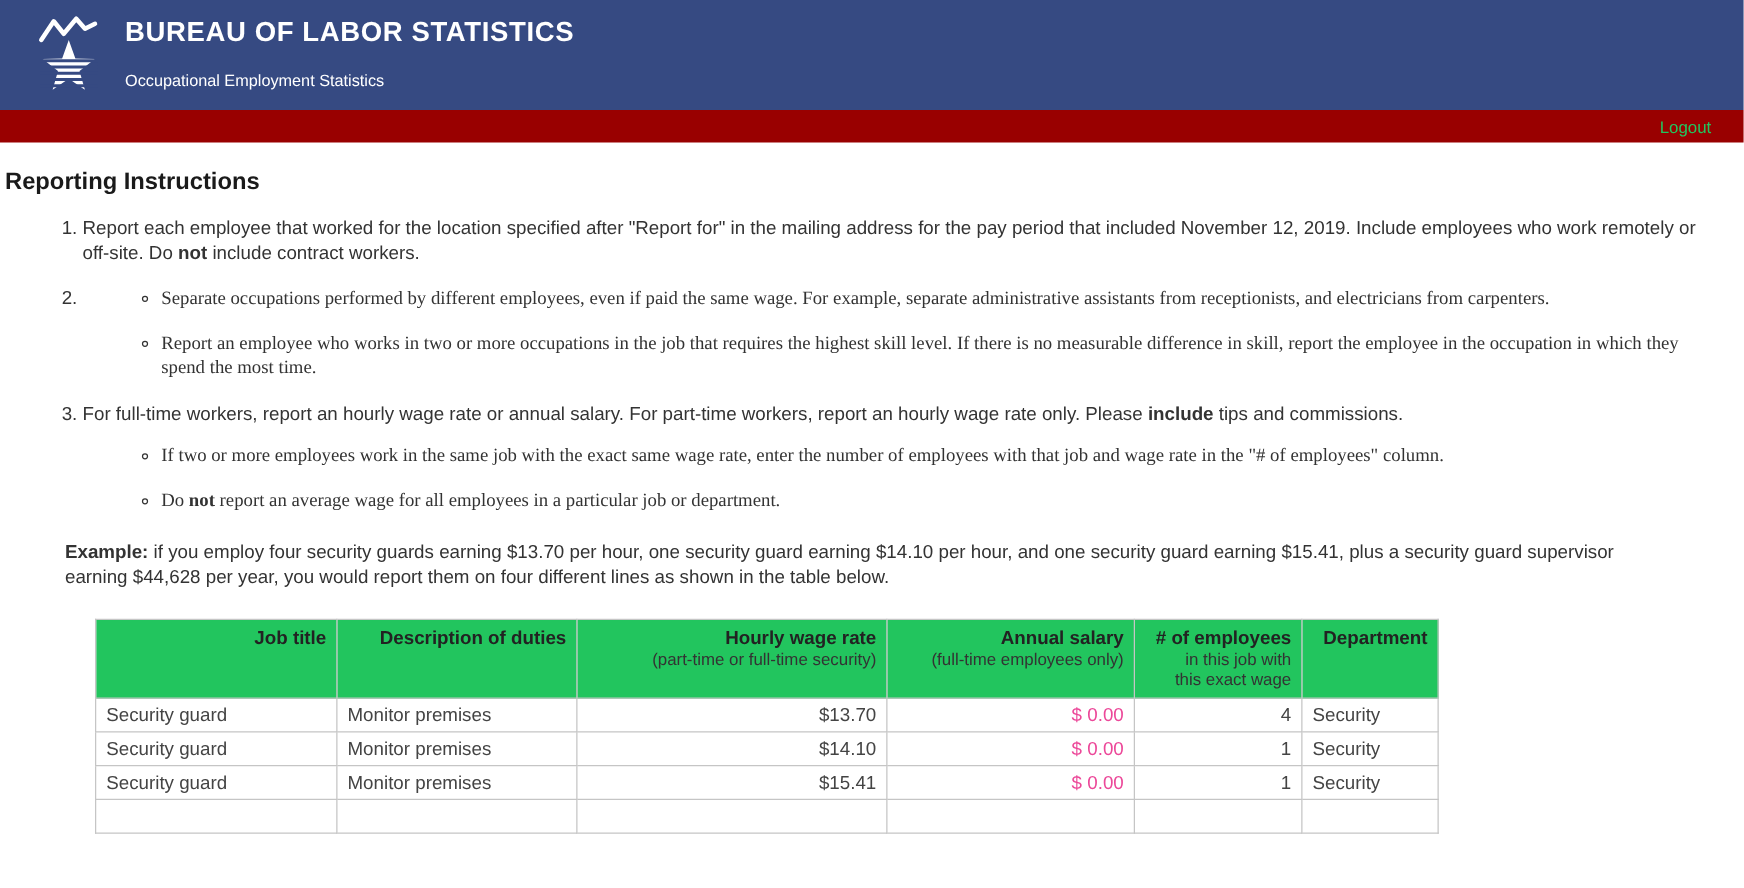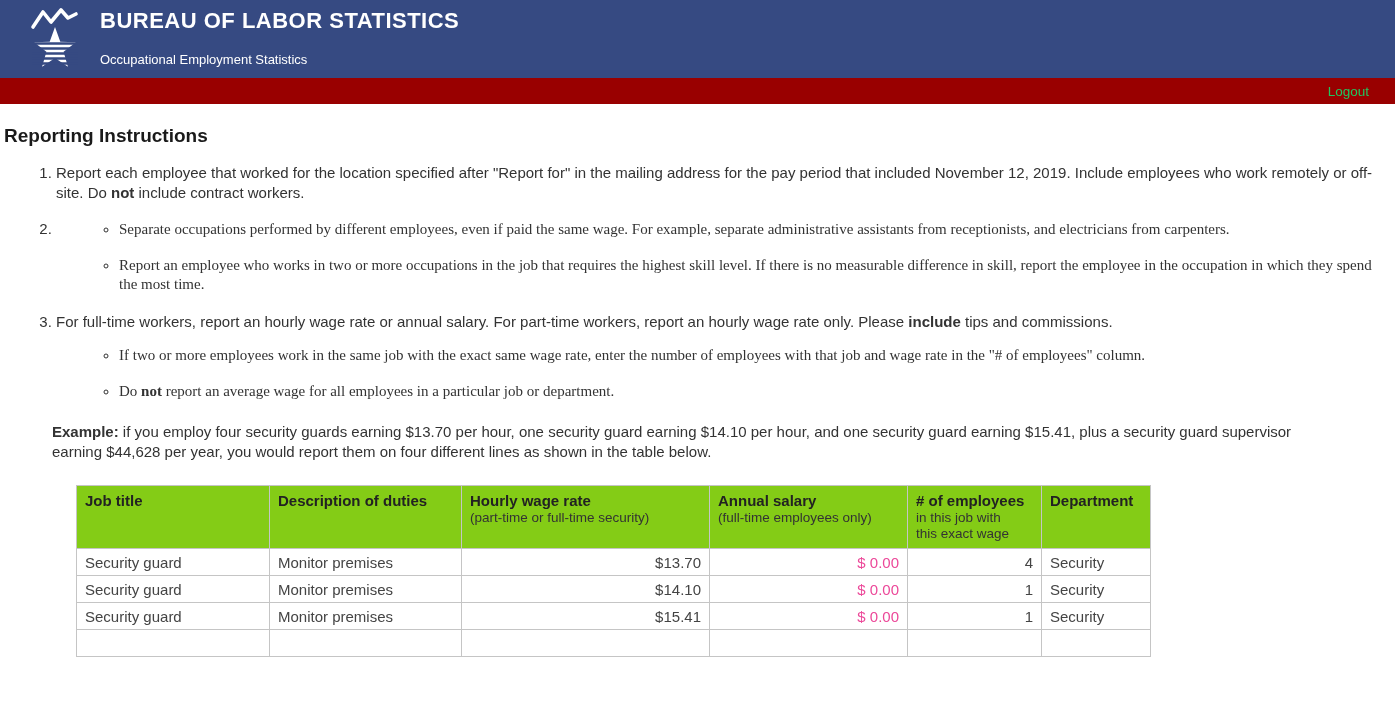--- a/index.html
+++ b/index.html
@@ -5,21 +5,21 @@
   * { box-sizing: border-box; margin: 0; padding: 0; }
   html, body {
     width: 1395px; height: 710px;
     overflow: hidden;
     background: #fff;
     font-family: "Liberation Sans", sans-serif;
     color: #333;
   }
   
   .banner {
-    height: 78px;
+    height: 88px;
     background: #364a82;
     display: flex;
     align-items: center;
     padding-left: 26px;
   }
   .logo { width: 58px; height: 64px; margin-right: 16px; flex: 0 0 auto; }
   .banner-titles { color: #fff; }
   .banner-title {
     font-size: 22px;
     font-weight: bold;
@@ -44,21 +44,21 @@
   }
   
   .content { padding: 21px 16px 0 4px; }
   h1.page-title {
     font-size: 19px;
     font-weight: bold;
     color: #1a1a1a;
     margin-bottom: 16px;
   }
   ol.instructions {
-    margin: 0;
+    margin: 10px;
     padding-left: 52px;
     font-size: 15px;
     line-height: 19.5px;
   }
   ol.instructions > li { margin-bottom: 17px; }
   ul.sub-bullets {
     list-style-type: circle;
     padding-left: 63px;
     margin-top: 15px;
   }
@@ -75,23 +75,23 @@
     border-collapse: collapse;
     margin: 24px 0 0 72px;
     font-size: 15px;
     color: #444;
   }
   table.example-table th, table.example-table td {
     border: 1px solid #c5c5c5;
     padding: 3px 8px;
   }
   table.example-table th {
-    background: #84cc16;
+    background: #22c55e;
     vertical-align: top;
-    text-align: left;
+    text-align: right;
     font-weight: normal;
     color: #222;
     padding-top: 6px;
     padding-bottom: 6px;
     margin-top: 36px;
   }
   th.first-col { background: #d9d9d9; }
   .th-main { font-weight: bold; font-size: 15px; line-height: 18px; }
   .th-sub  { font-size: 13.5px; line-height: 16px; color: #333; }
   td { height: 27px; }

